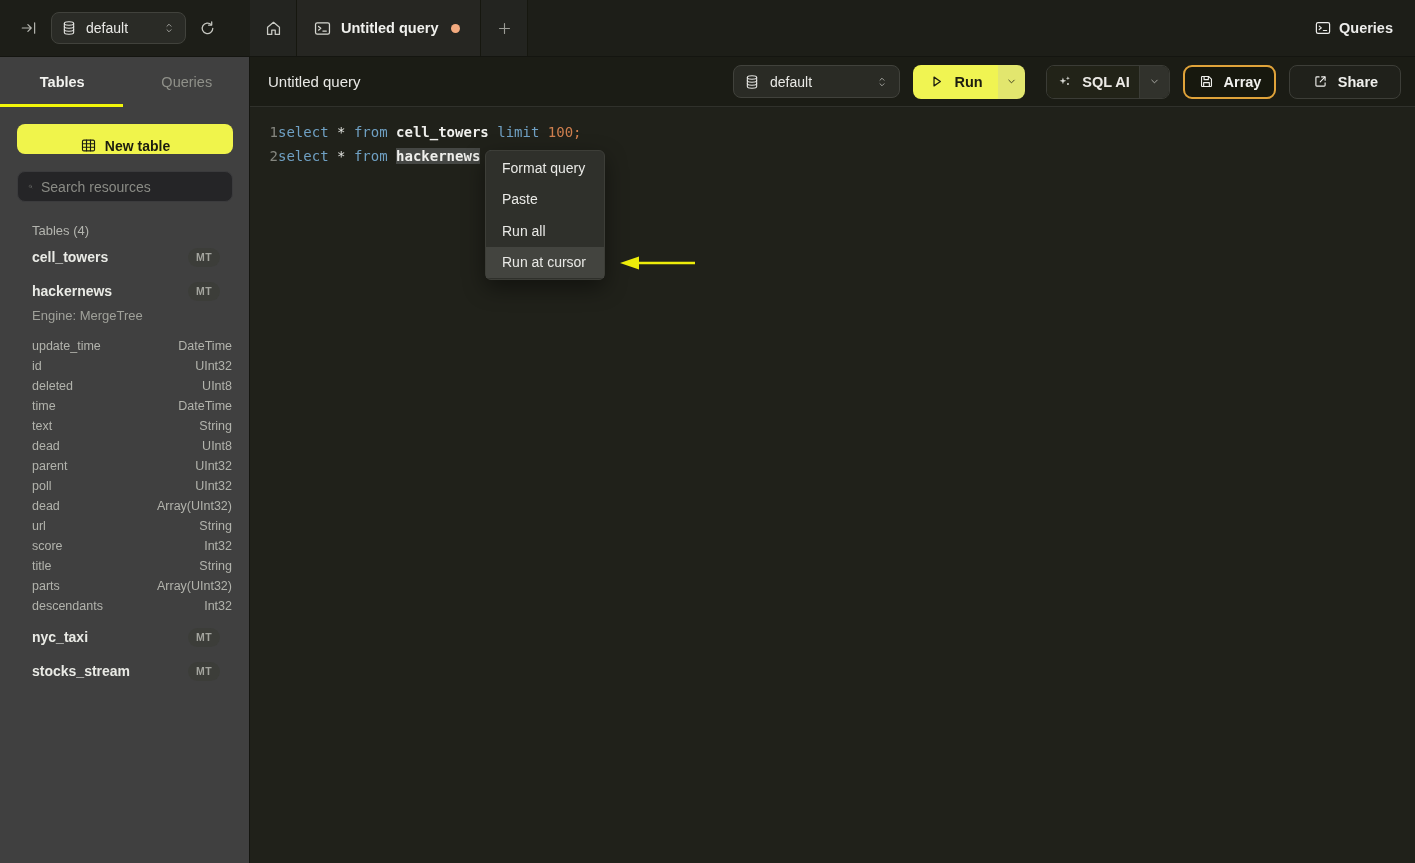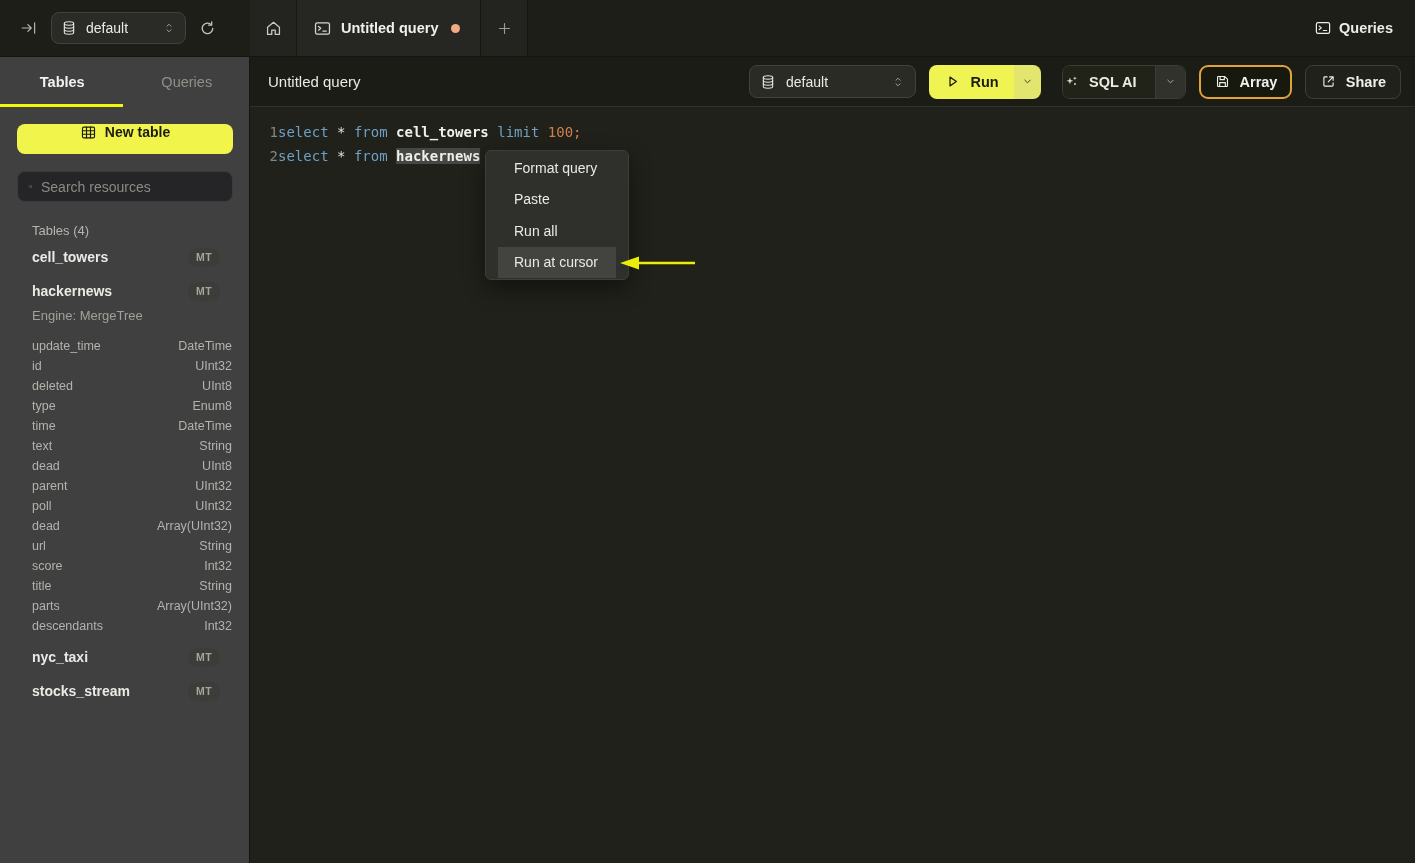--- a/index.html
+++ b/index.html
@@ -46,21 +46,21 @@
   .side-tabs { height:50px; display:flex; position:relative; }
   .side-tab { width:125px; display:flex; align-items:center; justify-content:center;
               font-size:14.5px; cursor:pointer; }
   .side-tab.on { color:#f2f2ef; font-weight:700; }
   .side-tab.off { color:#8f9089; font-weight:400; }
   .side-underline { position:absolute; left:0; bottom:0; width:123px; height:3px;
                     background:#f2f60a; }
 
   .side-body { padding:17px 0 0 0; }
   .new-table-btn { margin:0 17px; width:216px; height:30px; background:#f0f44b;
-                   border:none; border-radius:8px; display:flex; align-items:flex-start;
+                   border:none; border-radius:8px; display:flex; align-items:flex-end;
                    justify-content:center; gap:8px; color:#1b1c10; font-size:14px;
                    font-weight:600; font-family:"Liberation Sans",sans-serif; cursor:pointer; }
   .search-wrap { margin:17px 17px 0 17px; width:216px; height:31px; background:#252527;
                  border:1px solid #3b3b3d; border-radius:8px; display:flex;
                  align-items:center; padding:12px 10px; color:#8a8b85; }
   .search-wrap input { flex:1; margin-left:8px; background:transparent; border:none;
                  outline:none; color:#d7d8d2; font-size:14px;
                  font-family:"Liberation Sans",sans-serif; }
   .search-wrap input::placeholder { color:#8a8b85; }
 
@@ -95,51 +95,51 @@
   .run-main { width:85px; background:#f0f452; color:#1c1d10; display:flex;
               align-items:center; justify-content:center; gap:9px; font-size:14.5px;
               font-weight:600; }
   .run-main svg { stroke-width:1.8; }
   .run-drop { width:27px; background:#e2e66e; color:#2a2b15; display:flex;
               align-items:center; justify-content:center; }
 
   .sqlai-btn { height:34px; margin-left:8px; display:flex; border:1px solid #3b3c36;
                border-radius:8px; overflow:hidden; cursor:pointer; }
   .sqlai-main { width:92px; background:#222318; color:#eceде9; display:flex;
-                align-items:center; gap:9px; }
+                align-items:center; justify-content:center; gap:9px; }
   .sqlai-main { color:#ecedе9; }
   .sqlai-main .lbl { color:#eceae6; font-size:14.5px; font-weight:600; }
   .sqlai-main svg { fill:#d9dad4; stroke:none; }
   .sqlai-drop { width:30px; background:#31322c; color:#b9bab4; display:flex;
                 align-items:center; justify-content:center; border-left:1px solid #3b3c36; }
 
   .save-btn { width:93px; height:34px; background:#17180e; border:2px solid #e0a33a;
               border-radius:9px; display:flex; align-items:center; justify-content:center;
               gap:9px; color:#f0f0ed; font-size:14.5px; font-weight:600; cursor:pointer; }
-  .share-btn { width:96px; height:34px; background:#20211b; border:1px solid #3d3e38;
+  .share-btn { width:112px; height:34px; background:#20211b; border:1px solid #3d3e38;
                border-radius:8px; display:flex; align-items:center; justify-content:center;
                gap:9px; color:#f0f0ed; font-size:14.5px; font-weight:600; cursor:pointer; }
 
   .editor { position:absolute; left:250px; top:108px; width:1165px; height:755px;
             background:#20211a; }
   .code-area { padding-top:12px; font-family:"DejaVu Sans Mono", monospace;
                font-size:14px; }
   .code-line { height:24px; display:flex; align-items:center; }
   .ln { width:28px; text-align:right; color:#85867f; flex:0 0 28px; }
   .code-text { margin-left:0; white-space:pre; color:#e2e3df; }
   .tok-kw { color:#6fa0c3; }
   .tok-star { color:#e2e3df; }
   .tok-tbl { color:#efefec; font-weight:700; }
   .tok-num { color:#cf7f4e; }
   .tok-sel { background:#454744; }
 
   
-  .ctx-menu { position:absolute; left:485px; top:150px; width:144px;
+  .ctx-menu { position:absolute; left:485px; top:150px; width:120px;
               background:#2f302b; border:1px solid #3d3e38; border-radius:6px;
-              box-shadow:0 8px 22px rgba(0,0,0,.45); padding:1px 12px; z-index:5; }
+              box-shadow:0 8px 22px rgba(0,0,0,.45); padding:1px 0; z-index:5; }
   .ctx-item { height:31.5px; display:flex; align-items:center; padding-left:16px;
               color:#e9e9e6; font-size:14px; cursor:pointer; }
   .ctx-item.hl { background:#43443f; }
 
   .annot-arrow { position:absolute; left:618px; top:254px; z-index:6; }
 </style>
 </head>
 <body>
 
 <div class="stage">
@@ -252,24 +252,20 @@
             </div>
             <div class="col-row">
               <span>id</span>
               <span>UInt32</span>
             </div>
             <div class="col-row">
               <span>deleted</span>
               <span>UInt8</span>
             </div>
             <div class="col-row">
-              <span>type</span>
-              <span>Enum8</span>
-            </div>
-            <div class="col-row">
               <span>time</span>
               <span>DateTime</span>
             </div>
             <div class="col-row">
               <span>text</span>
               <span>String</span>
             </div>
             <div class="col-row">
               <span>dead</span>
               <span>UInt8</span>

